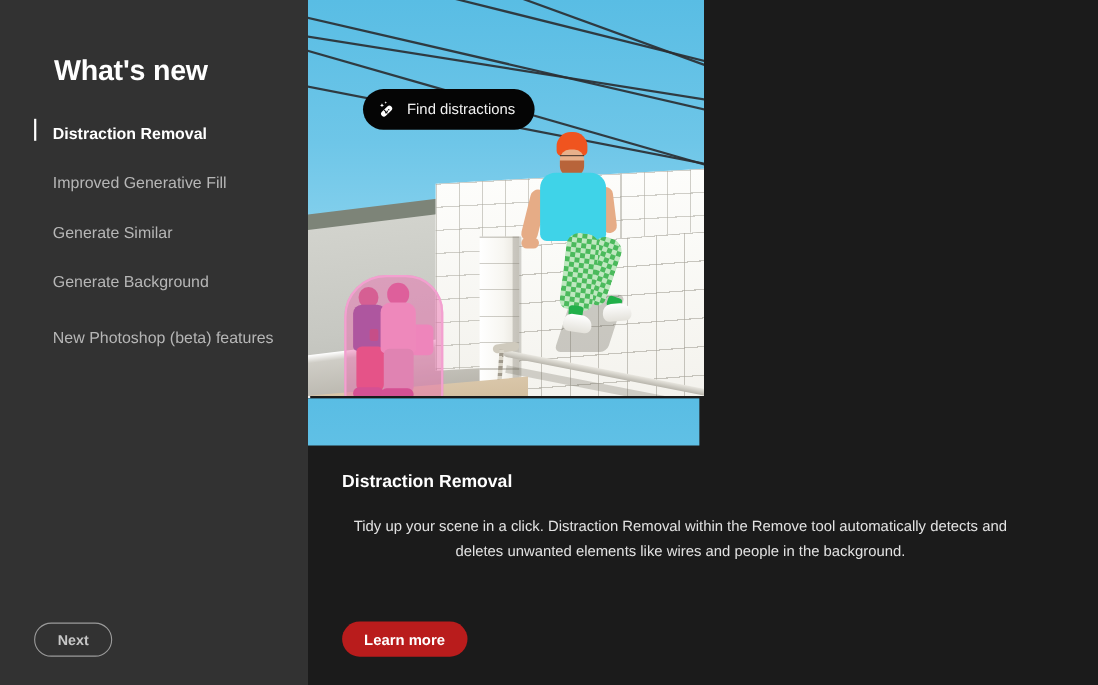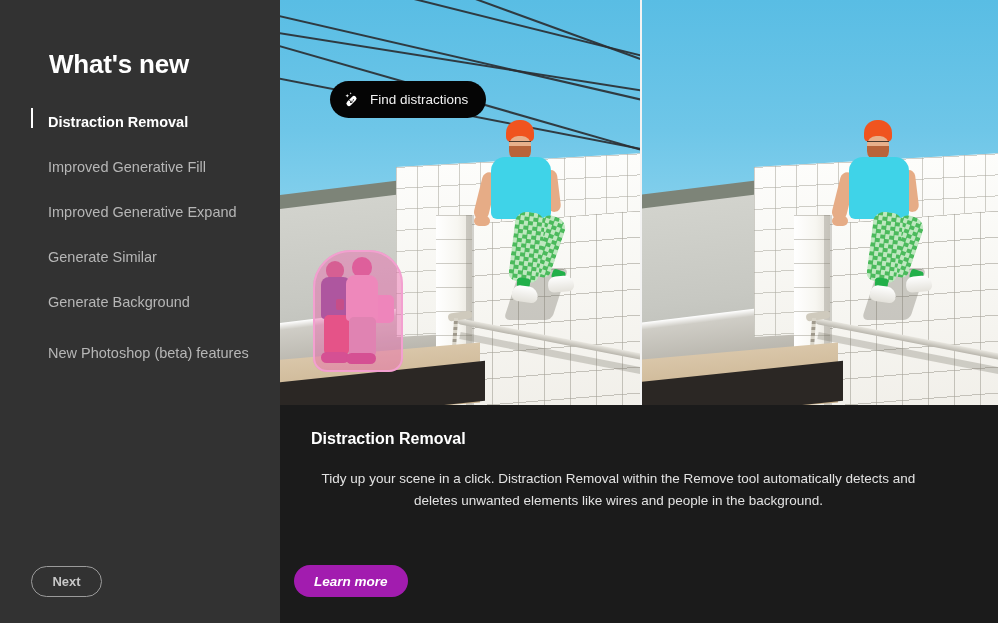--- a/index.html
+++ b/index.html
@@ -96,24 +96,25 @@
     width: 718px;
     height: 623px;
     flex: 0 0 718px;
     background: #1b1b1b;
   }
 
   
   #media {
     position: absolute;
     left: 0; top: 0;
-    width: 718px;
+    width: 622px;
     height: 405px;
     overflow: hidden;
     display: flex;
+    flex-direction: column;
   }
   .pane {
     position: relative;
     height: 405px;
     overflow: hidden;
   }
   #pane-before { width: 360px; flex: 0 0 360px; }
   #pane-divider { width: 2px; flex: 0 0 2px; background: #f3f3f3; height: 405px; }
   #pane-after { width: 356px; flex: 0 0 356px; }
 
@@ -399,36 +400,35 @@
   }
   #info-desc {
     font-size: 13.5px;
     line-height: 22px;
     color: #e2e2e2;
     max-width: 615px;
     text-align: center;
   }
   #learn-more {
     position: absolute;
-    left: 14px;
+    left: 31px;
     top: 565px;
     height: 32px;
     padding: 0 20px;
     border: none;
     border-radius: 16px;
-    background: #a21caf;
+    background: #b91c1c;
     color: #ffffff;
     font-size: 13.5px;
     font-weight: bold;
     font-family: "Liberation Sans", sans-serif;
     cursor: pointer;
     display: flex;
     align-items: center;
     justify-content: center;
-    font-style: italic;
   }
 </style>
 </head>
 <body>
 
 <div id="app">
 
   <aside id="sidebar">
 
     <div id="sidebar-title">What's new</div>
@@ -437,23 +437,20 @@
 
       <div class="nav-item active">
         <span class="nav-active-bar"></span>
         <span class="nav-label">Distraction Removal</span>
       </div>
 
       <div class="nav-item">
         <span class="nav-label">Improved Generative Fill</span>
       </div>
 
-      <div class="nav-item">
-        <span class="nav-label">Improved Generative Expand</span>
-      </div>
 
       <div class="nav-item">
         <span class="nav-label">Generate Similar</span>
       </div>
 
       <div class="nav-item">
         <span class="nav-label">Generate Background</span>
       </div>
 
       <div class="nav-item multiline">

